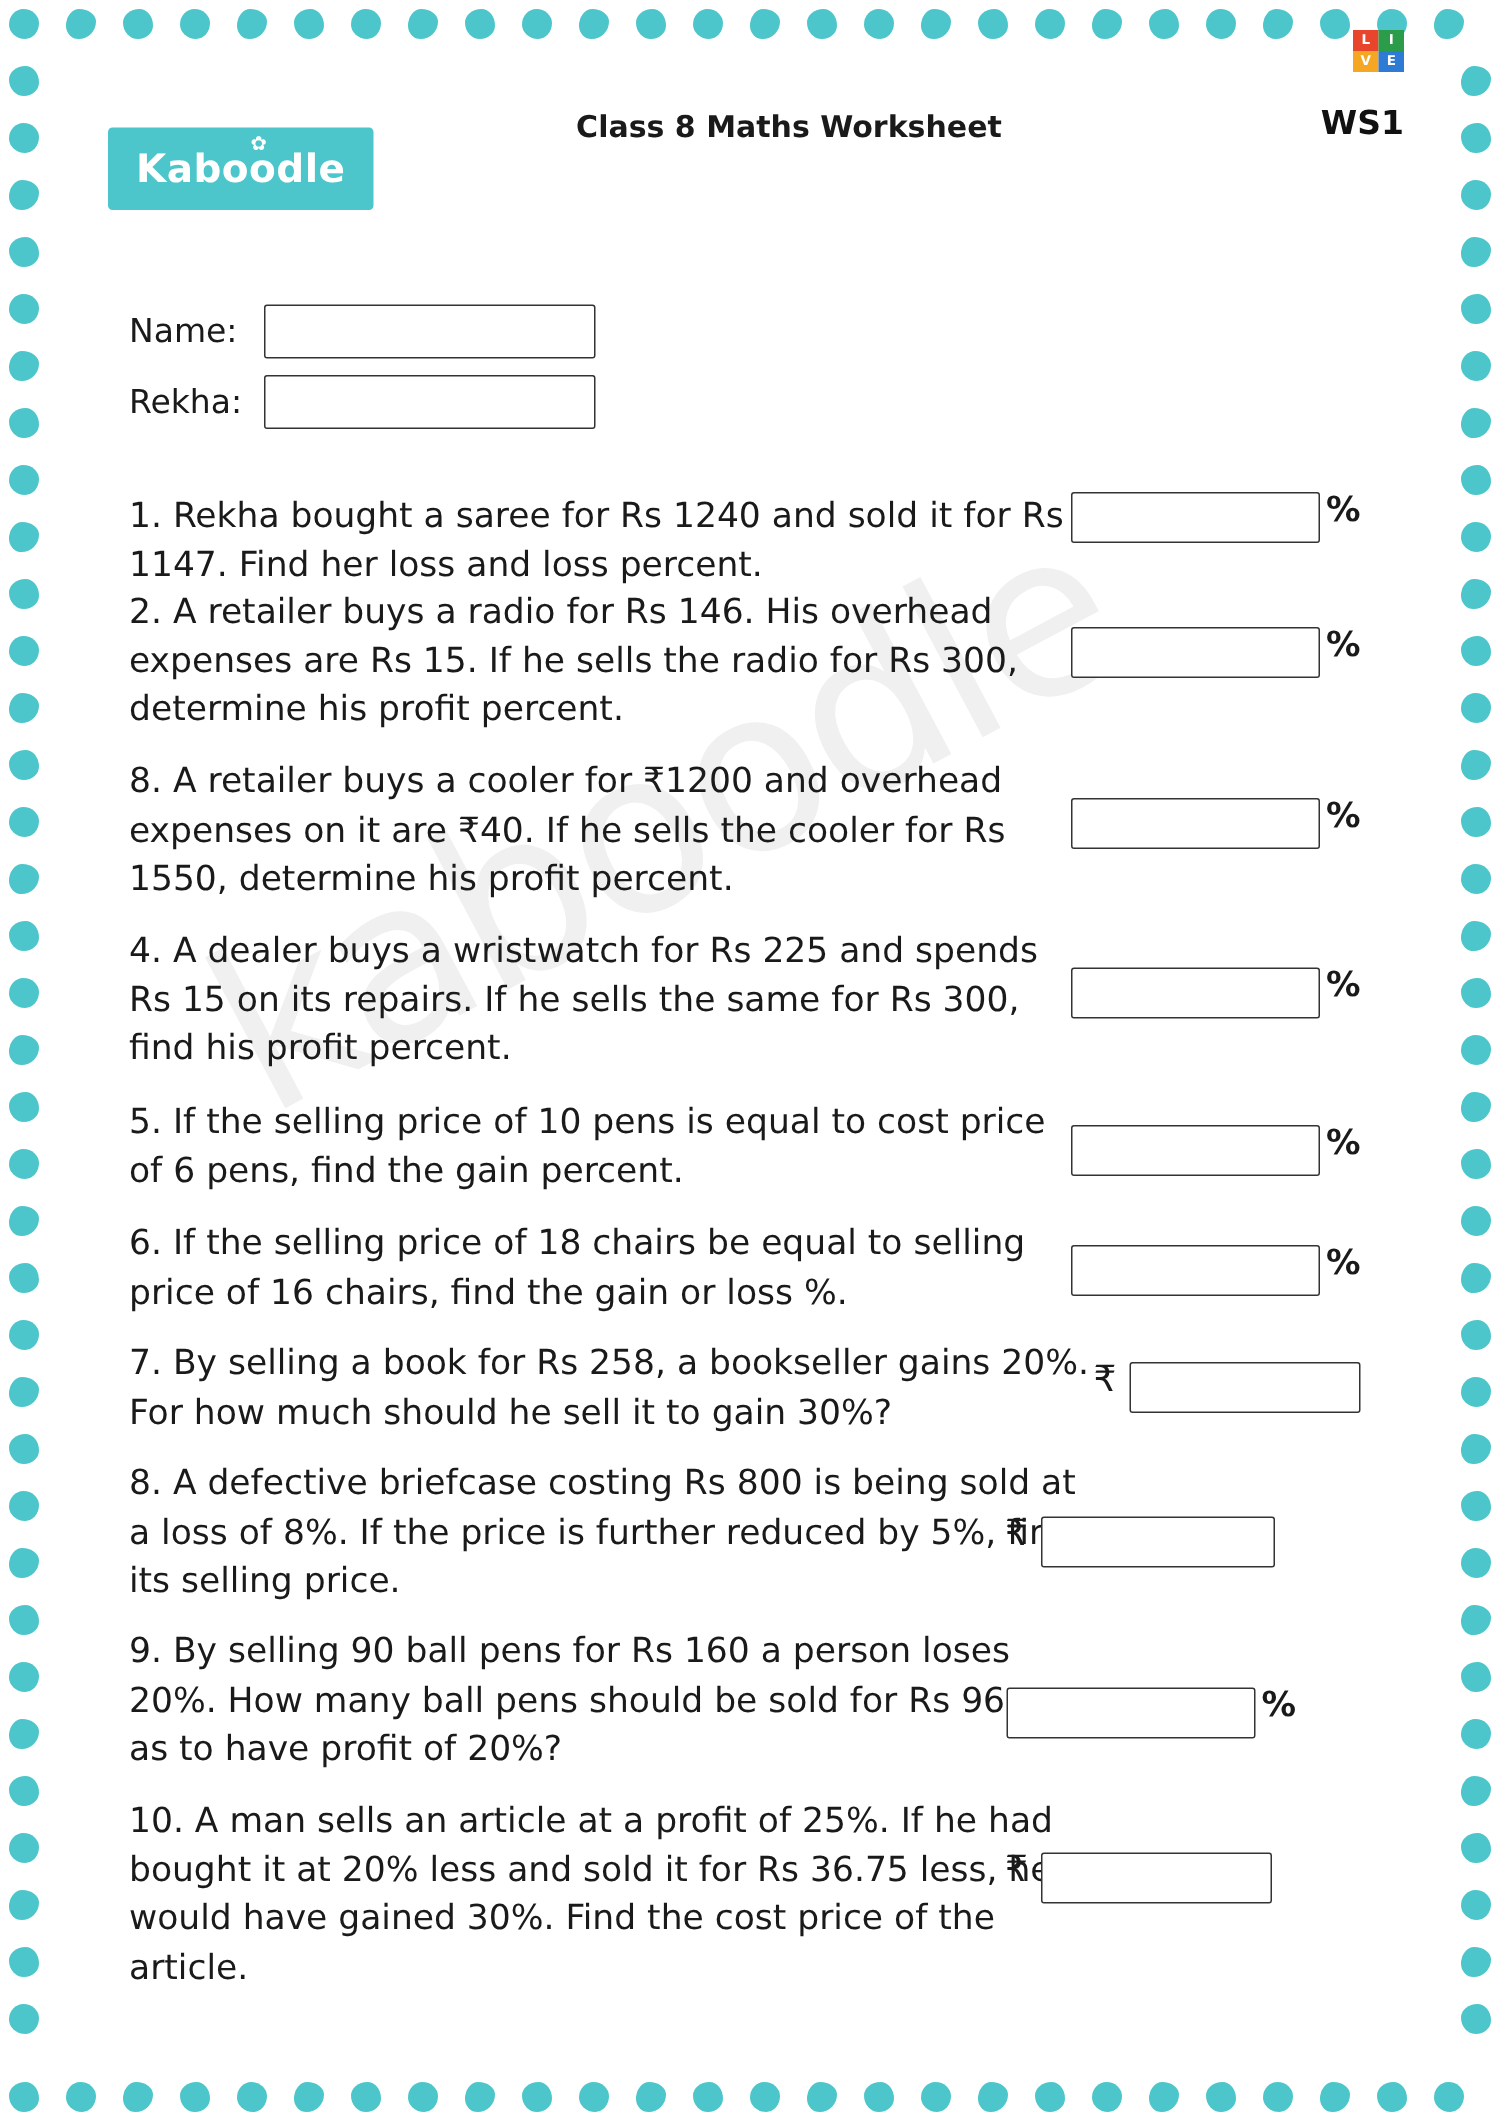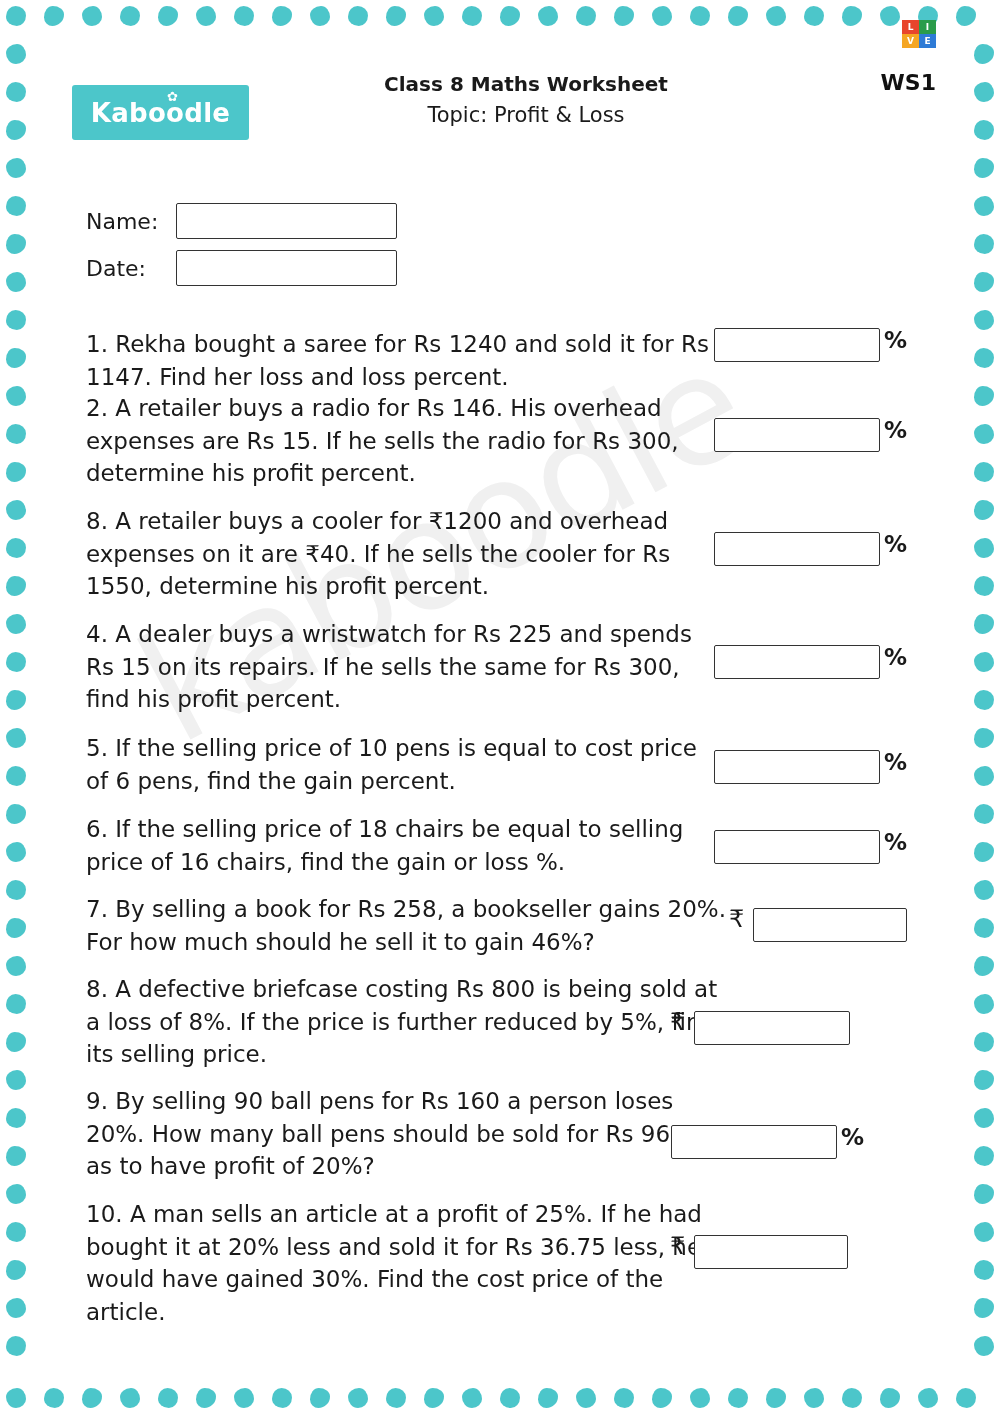--- a/index.html
+++ b/index.html
@@ -316,41 +316,40 @@
 
   <div class="content">
 
     <div class="logo">
       <span class="leaf">✿</span>
       <span>Kaboodle</span>
     </div>
 
     <div class="hdr">
       <div class="line1">Class 8 Maths Worksheet</div>
-      <div class="line3">Topic: Profit &amp; Loss</div>
     </div>
 
     <div class="ws-code">WS1</div>
 
     <div class="field-row" id="name-row">
       <div class="lbl">Name:</div>
       <input class="field-box" value="" style="">
     </div>
     <div class="field-row" id="date-row">
-      <div class="lbl">Date:</div>
+      <div class="lbl">Rekha:</div>
       <input class="field-box" value="" style="">
     </div>
 
     <div class="q" style="top:272px;margin-top:16px;">1. Rekha bought a saree for Rs 1240 and sold it for Rs 1147. Find her loss and loss percent.</div>
     <div class="q" style="top:352px;">2. A retailer buys a radio for Rs 146. His overhead expenses are Rs 15. If he sells the radio for Rs 300, determine his profit percent.</div>
     <div class="q" style="top:465px;">8. A retailer buys a cooler for ₹1200 and overhead expenses on it are ₹40. If he sells the cooler for Rs 1550, determine his profit percent.</div>
     <div class="q" style="top:578px;">4. A dealer buys a wristwatch for Rs 225 and spends Rs 15 on its repairs. If he sells the same for Rs 300, find his profit percent.</div>
     <div class="q" style="top:692px;">5. If the selling price of 10 pens is equal to cost price of 6 pens, find the gain percent.</div>
     <div class="q" style="top:773px;">6. If the selling price of 18 chairs be equal to selling price of 16 chairs, find the gain or loss %.</div>
-    <div class="q" style="top:853px; width:660px;">7. By selling a book for Rs 258, a bookseller gains 20%. For how much should he sell it to gain 46%?</div>
+    <div class="q" style="top:853px; width:660px;">7. By selling a book for Rs 258, a bookseller gains 20%. For how much should he sell it to gain 30%?</div>
     <div class="q" style="top:933px;">8. A defective briefcase costing Rs 800 is being sold at a loss of 8%. If the price is further reduced by 5%, find its selling price.</div>
     <div class="q" style="top:1045px;">9. By selling 90 ball pens for Rs 160 a person loses 20%. How many ball pens should be sold for Rs 96 so as to have profit of 20%?</div>
     <div class="q" style="top:1158px;">10. A man sells an article at a profit of 25%. If he had bought it at 20% less and sold it for Rs 36.75 less, he would have gained 30%. Find the cost price of the article.</div>
 
     <input class="ansbox" style="left: 658px; top: 288px; width: 160px;" value="">
     <div class="unit" style="left:828px; top:287px;">%</div>
 
     <input class="ansbox" style="left: 658px; top: 378px; width: 160px;" value="">
     <div class="unit" style="left:828px; top:377px;">%</div>
 

